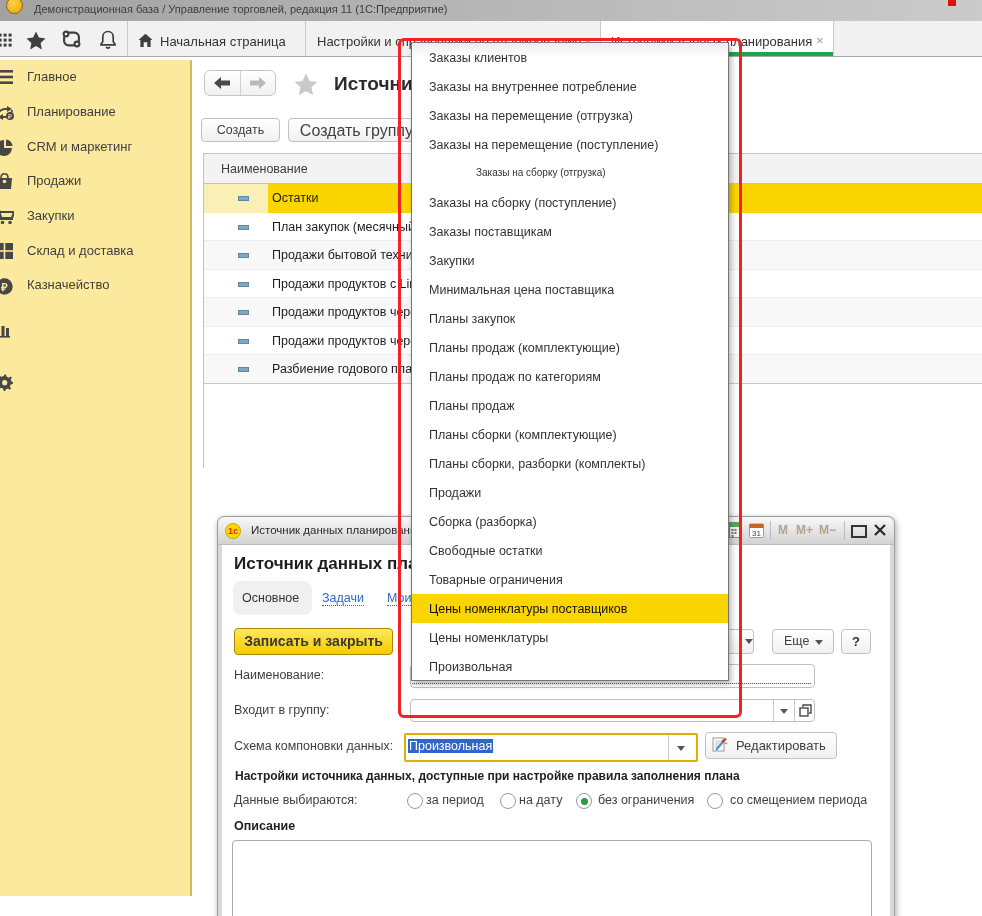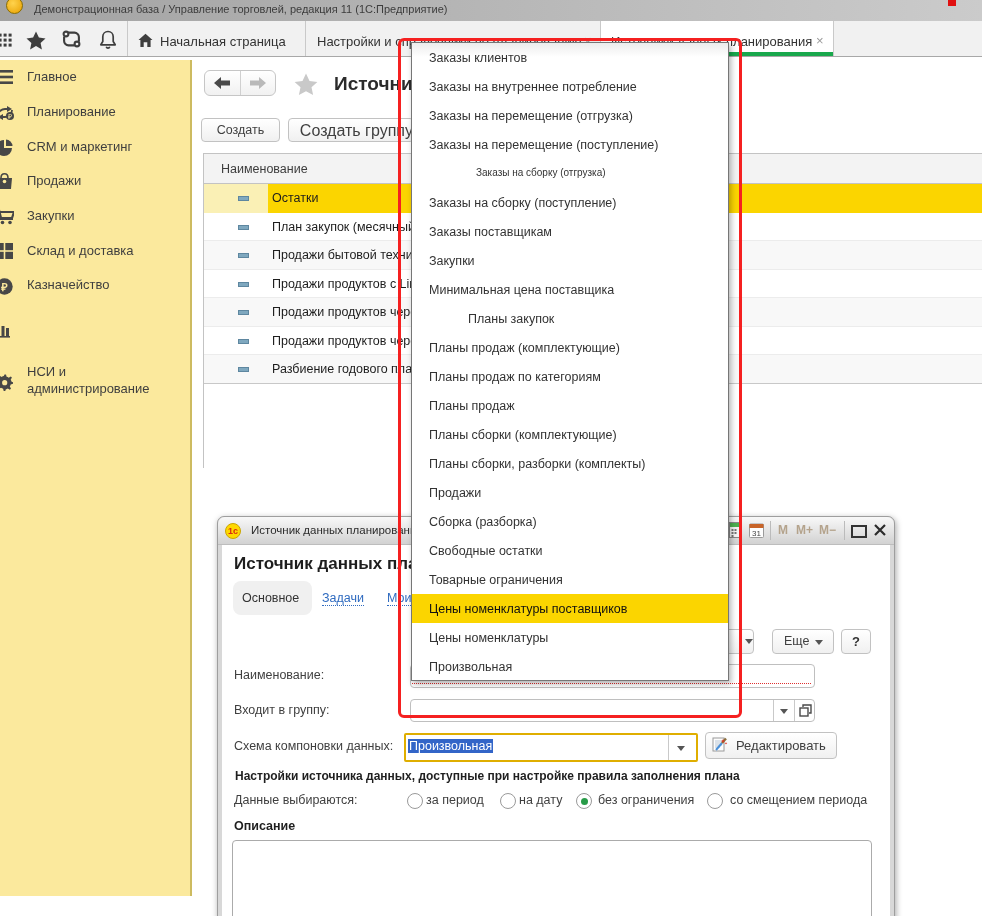--- a/index.html
+++ b/index.html
@@ -126,21 +126,20 @@
       <path d="M8.5 0.5 L10 0.5 L10.6 2.8 A6 6 0 0 1 12.7 3.7 L14.8 2.5 L15.9 3.6 L14.7 5.7 A6 6 0 0 1 15.6 7.8 L17 8.2 L17 9.8 L14.7 10.4 A6 6 0 0 1 13.8 12.5 L15 14.6 L13.9 15.7 L11.8 14.5 A6 6 0 0 1 9.7 15.4 L9.3 17 L7.7 17 L7.1 14.7 A6 6 0 0 1 5 13.8 L2.9 15 L1.8 13.9 L3 11.8 A6 6 0 0 1 2.1 9.7 L0.5 9.3 L0.5 7.7 L2.8 7.1 A6 6 0 0 1 3.7 5 L2.5 2.9 L3.6 1.8 L5.7 3 A6 6 0 0 1 7.8 2.1 Z" fill="#474747"></path>
       <circle cx="8.7" cy="8.7" r="2.6" fill="#fbe99d"></circle>
     </svg>
   <div class="abs tx" style="left:27px;top:9px;font-size:13px;color:#3f3f3f;">Главное</div>
   <div class="abs tx" style="left:27px;top:44px;font-size:13px;color:#3f3f3f;">Планирование</div>
   <div class="abs tx" style="left:27px;top:79px;font-size:13px;color:#3f3f3f;">CRM и маркетинг</div>
   <div class="abs tx" style="left:27px;top:113px;font-size:13px;color:#3f3f3f;">Продажи</div>
   <div class="abs tx" style="left:27px;top:148px;font-size:13px;color:#3f3f3f;">Закупки</div>
   <div class="abs tx" style="left:27px;top:183px;font-size:13px;color:#3f3f3f;">Склад и доставка</div>
   <div class="abs tx" style="left:27px;top:217px;font-size:13px;color:#3f3f3f;">Казначейство</div>
-  <div class="abs" style="left:27px;top:303px;width:160px;font-size:13px;line-height:17px;color:#3f3f3f;">НСИ и администрирование</div>
 </div>
 
 <div class="abs" style="left:204px;top:70px;width:70px;height:24px;background:linear-gradient(#ffffff,#f1f1f1);border:1px solid #c6c6c6;border-radius:6px;">
   <div class="abs" style="left:35px;top:0;width:1px;height:24px;background:#d0d0d0;"></div>
   <svg class="abs" style="left:9px;top:6px" width="17" height="12" viewBox="0 0 17 12">
       <path d="M7 0 L7 3.5 L16 3.5 L16 8.5 L7 8.5 L7 12 L0 6 Z" fill="#4a4a4a"></path>
     </svg>
   <svg class="abs" style="left:44px;top:6px" width="17" height="12" viewBox="0 0 17 12">
       <path d="M10 0 L10 3.5 L1 3.5 L1 8.5 L10 8.5 L10 12 L17 6 Z" fill="#b9b9b9"></path>
     </svg>
@@ -224,20 +223,21 @@
       </svg>
   </div>
 
   <div class="abs" style="left:4px;top:28px;width:668px;height:394px;background:#ffffff;"></div>
   <div class="abs tx" style="left:16px;top:37px;font-size:17px;font-weight:bold;color:#1e1e1e;">Источник данных планирования (создание)</div>
   <div class="abs" style="left:15px;top:64px;width:79px;height:34px;background:#f0f0f0;border-radius:8px;"></div>
   <div class="abs tx" style="left:24px;top:74px;font-size:12.5px;color:#333;">Основное</div>
   <div class="abs tx" style="left:104px;top:74px;font-size:12.5px;color:#2f6bc0;border-bottom:1px dotted #2f6bc0;">Задачи</div>
   <div class="abs tx" style="left:169px;top:74px;font-size:12.5px;color:#2f6bc0;border-bottom:1px dotted #2f6bc0;">Мои заметки</div>
 
+  <div class="abs tx" style="left:16px;top:111px;width:157px;height:25px;background:linear-gradient(#ffe85c,#f4cb00);border:1px solid #ab8900;border-radius:4px;font-size:14px;font-weight:bold;color:#3a3a3a;text-align:center;line-height:25px;">Записать и закрыть</div>
   <div class="abs" style="left:482px;top:112px;width:52px;height:23px;background:linear-gradient(#ffffff,#f0f0f0);border:1px solid #c2c2c2;border-radius:4px;">
     <svg class="abs" style="left:44px;top:9px" width="8" height="5" viewBox="0 0 8 5">
         <path d="M0 0 L8 0 L4 5 Z" fill="#555"></path>
       </svg>
   </div>
   <div class="abs" style="left:554px;top:112px;width:60px;height:23px;background:linear-gradient(#ffffff,#f0f0f0);border:1px solid #c2c2c2;border-radius:4px;">
     <div class="abs tx" style="left:11px;top:4px;font-size:12.5px;color:#3f3f3f;">Еще</div>
     <svg class="abs" style="left:42px;top:10px" width="8" height="5" viewBox="0 0 8 5">
         <path d="M0 0 L8 0 L4 5 Z" fill="#555"></path>
       </svg>
@@ -305,21 +305,21 @@
   <div class="abs" style="left:0;top:0;width:100%;height:14px;background:linear-gradient(#ececec,#ffffff);"></div>
   <div class="abs tx" style="left:17px;top:8px;font-size:12.5px;color:#333;">Заказы клиентов</div>
   <div class="abs tx" style="left:17px;top:37px;font-size:12.5px;color:#333;">Заказы на внутреннее потребление</div>
   <div class="abs tx" style="left:17px;top:66px;font-size:12.5px;color:#333;">Заказы на перемещение (отгрузка)</div>
   <div class="abs tx" style="left:17px;top:95px;font-size:12.5px;color:#333;">Заказы на перемещение (поступление)</div>
   <div class="abs tx" style="left:17px;top:124px;font-size:10px;color:#333;margin-left:47px;">Заказы на сборку (отгрузка)</div>
   <div class="abs tx" style="left:17px;top:153px;font-size:12.5px;color:#333;">Заказы на сборку (поступление)</div>
   <div class="abs tx" style="left:17px;top:182px;font-size:12.5px;color:#333;">Заказы поставщикам</div>
   <div class="abs tx" style="left:17px;top:211px;font-size:12.5px;color:#333;">Закупки</div>
   <div class="abs tx" style="left:17px;top:240px;font-size:12.5px;color:#333;">Минимальная цена поставщика</div>
-  <div class="abs tx" style="left:17px;top:269px;font-size:12.5px;color:#333;margin-left:39px;">Планы закупок</div>
+  <div class="abs tx" style="left:17px;top:269px;font-size:12.5px;color:#333;">Планы закупок</div>
   <div class="abs tx" style="left:17px;top:298px;font-size:12.5px;color:#333;">Планы продаж (комплектующие)</div>
   <div class="abs tx" style="left:17px;top:327px;font-size:12.5px;color:#333;">Планы продаж по категориям</div>
   <div class="abs tx" style="left:17px;top:356px;font-size:12.5px;color:#333;">Планы продаж</div>
   <div class="abs tx" style="left:17px;top:385px;font-size:12.5px;color:#333;">Планы сборки (комплектующие)</div>
   <div class="abs tx" style="left:17px;top:414px;font-size:12.5px;color:#333;">Планы сборки, разборки (комплекты)</div>
   <div class="abs tx" style="left:17px;top:443px;font-size:12.5px;color:#333;">Продажи</div>
   <div class="abs tx" style="left:17px;top:472px;font-size:12.5px;color:#333;">Сборка (разборка)</div>
   <div class="abs tx" style="left:17px;top:501px;font-size:12.5px;color:#333;">Свободные остатки</div>
   <div class="abs tx" style="left:17px;top:530px;font-size:12.5px;color:#333;">Товарные ограничения</div>
   <div class="abs" style="left:0;top:551px;width:316px;height:29px;background:#fbd500;"></div>

